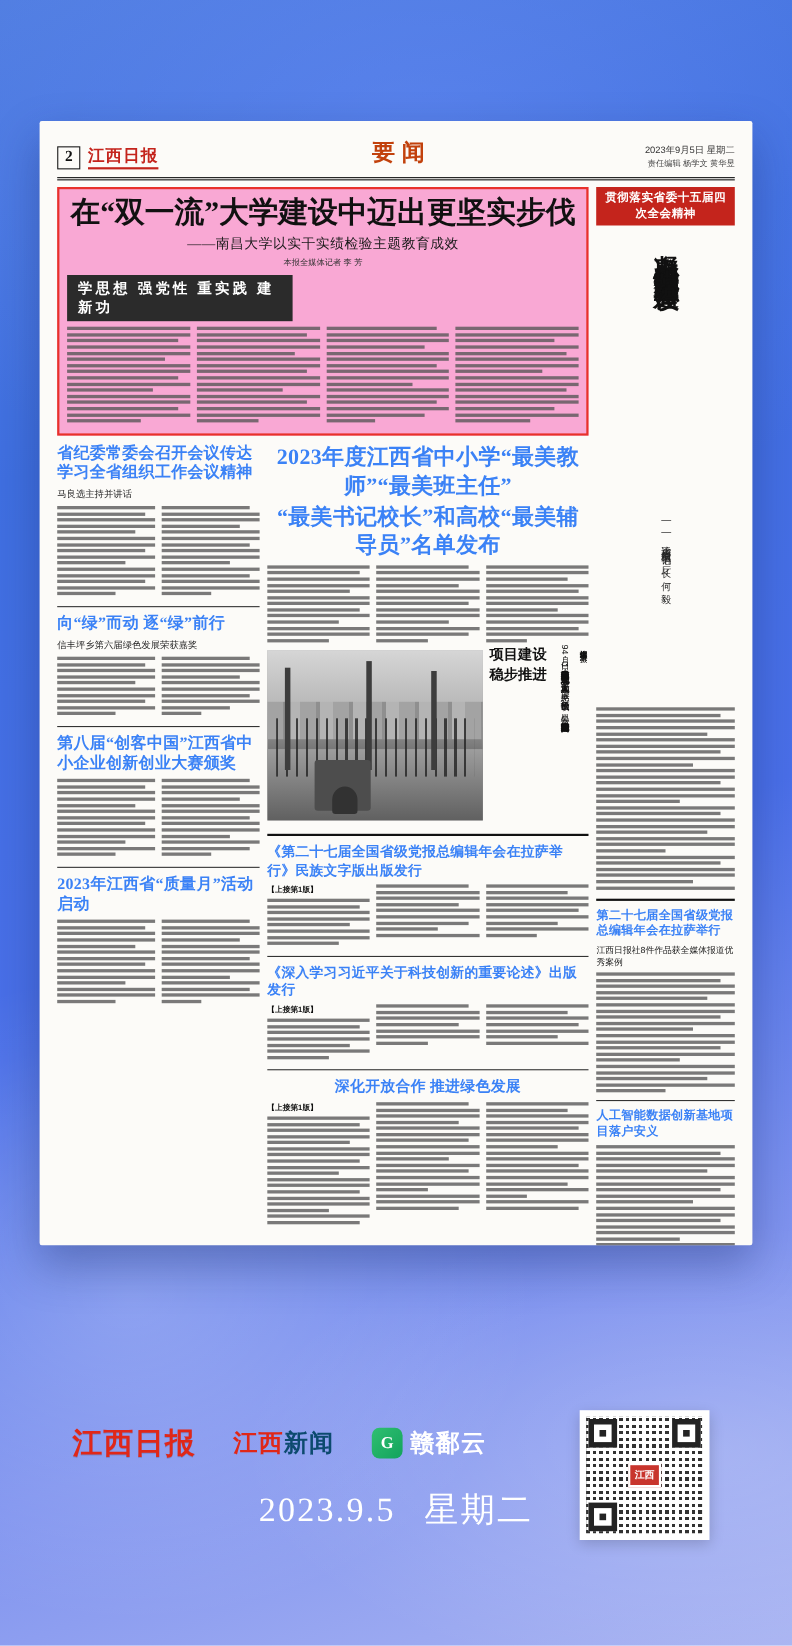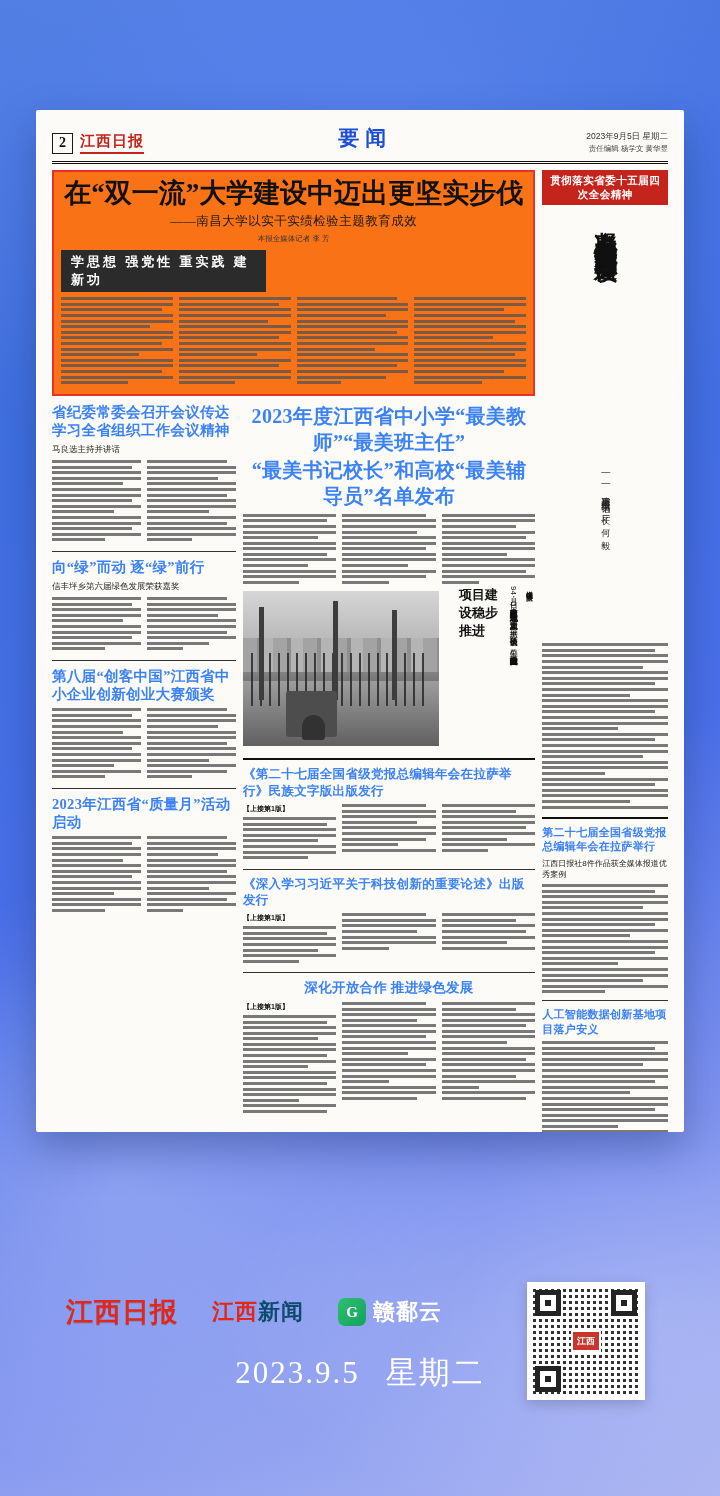--- a/index.html
+++ b/index.html
@@ -33,34 +33,34 @@
   .masthead{ display:flex; align-items:flex-end; justify-content:space-between; padding-bottom:4px; }
   .mh-left{ display:flex; align-items:center; gap:7px; }
   .pagenum{
     width:21px;height:21px;border:1.4px solid #1a1a1a;display:flex;align-items:center;justify-content:center;
     font-size:14px;font-weight:bold;color:#111; font-family:"Liberation Serif", serif;
   }
   .paper-logo{
     font-family:"Liberation Serif", serif; font-weight:bold; font-size:15px; color:#c4241c;
     letter-spacing:1px; border-bottom:2px solid #c4241c; padding-bottom:1px;
   }
-  .mh-center{ font-family:"Liberation Serif", serif; font-size:21px; font-weight:bold; letter-spacing:6px; color:#1d4ed8; padding-bottom:2px;text-align:right;}
+  .mh-center{ font-family:"Liberation Serif", serif; font-size:21px; font-weight:bold; letter-spacing:6px; color:#c2410c; padding-bottom:2px;text-align:right;}
   .mh-right{ text-align:right; font-size:8px; color:#333; line-height:1.5; }
   .mh-right .date{ font-size:8.5px; }
   .mh-right .editors{ font-size:7.5px; color:#444; }
   .mh-rule{ border-top:1.6px solid #111; border-bottom:0.6px solid #111; height:3px; margin:3px 0 6px 0; }
 
   
   .cols{ display:flex; gap:7px; }
   .colA{ width:184px; }
   .colB{ width:292px; }
   .colC{ width:128px; }
   .hl-box{
     border:2.5px solid #e8312a; padding:6px 7px 7px 7px; margin-bottom:7px;
-    background:#f97316;
+    background:#f9a8d4;
   }
   .hl-title{
     font-family:"Liberation Serif", serif; font-weight:bold; color:#111;
     font-size:27px; line-height:1.12; letter-spacing:0px; text-align:center;
   }
   .hl-sub{
     text-align:center; font-family:"Liberation Serif", serif; font-size:12.5px; color:#1a1a1a;
     margin-top:5px; letter-spacing:.5px;
   }
   .hl-byline{ text-align:center; font-size:7.5px; color:#333; margin-top:4px; }
@@ -506,21 +506,21 @@
                   <span class="ln s100"></span>
                     <span class="ln s100"></span>
                     <span class="ln s90"></span>
                     <span class="ln s100"></span>
                   <span class="ln s40"></span>
                 </div>
               </div>
             </div>
           </div>
 
-          <div style="display:flex; gap:20px; align-items:flex-start;">
+          <div style="display:flex; gap:6px; align-items:flex-start;">
             <div class="photo" style="width:196px;">
               <div class="sky"></div>
               <div class="skyline"></div>
               <div class="ground"></div>
               <div class="rebar"></div>
               <div class="tower" style="left:8%; top:10%; width:5px; height:60%;"></div>
               <div class="tower" style="left:46%; top:6%; width:5px; height:64%;"></div>
               <div class="tower" style="left:76%; top:12%; width:5px; height:58%;"></div>
               <div class="machine"></div>
               <div class="machine2"></div>

